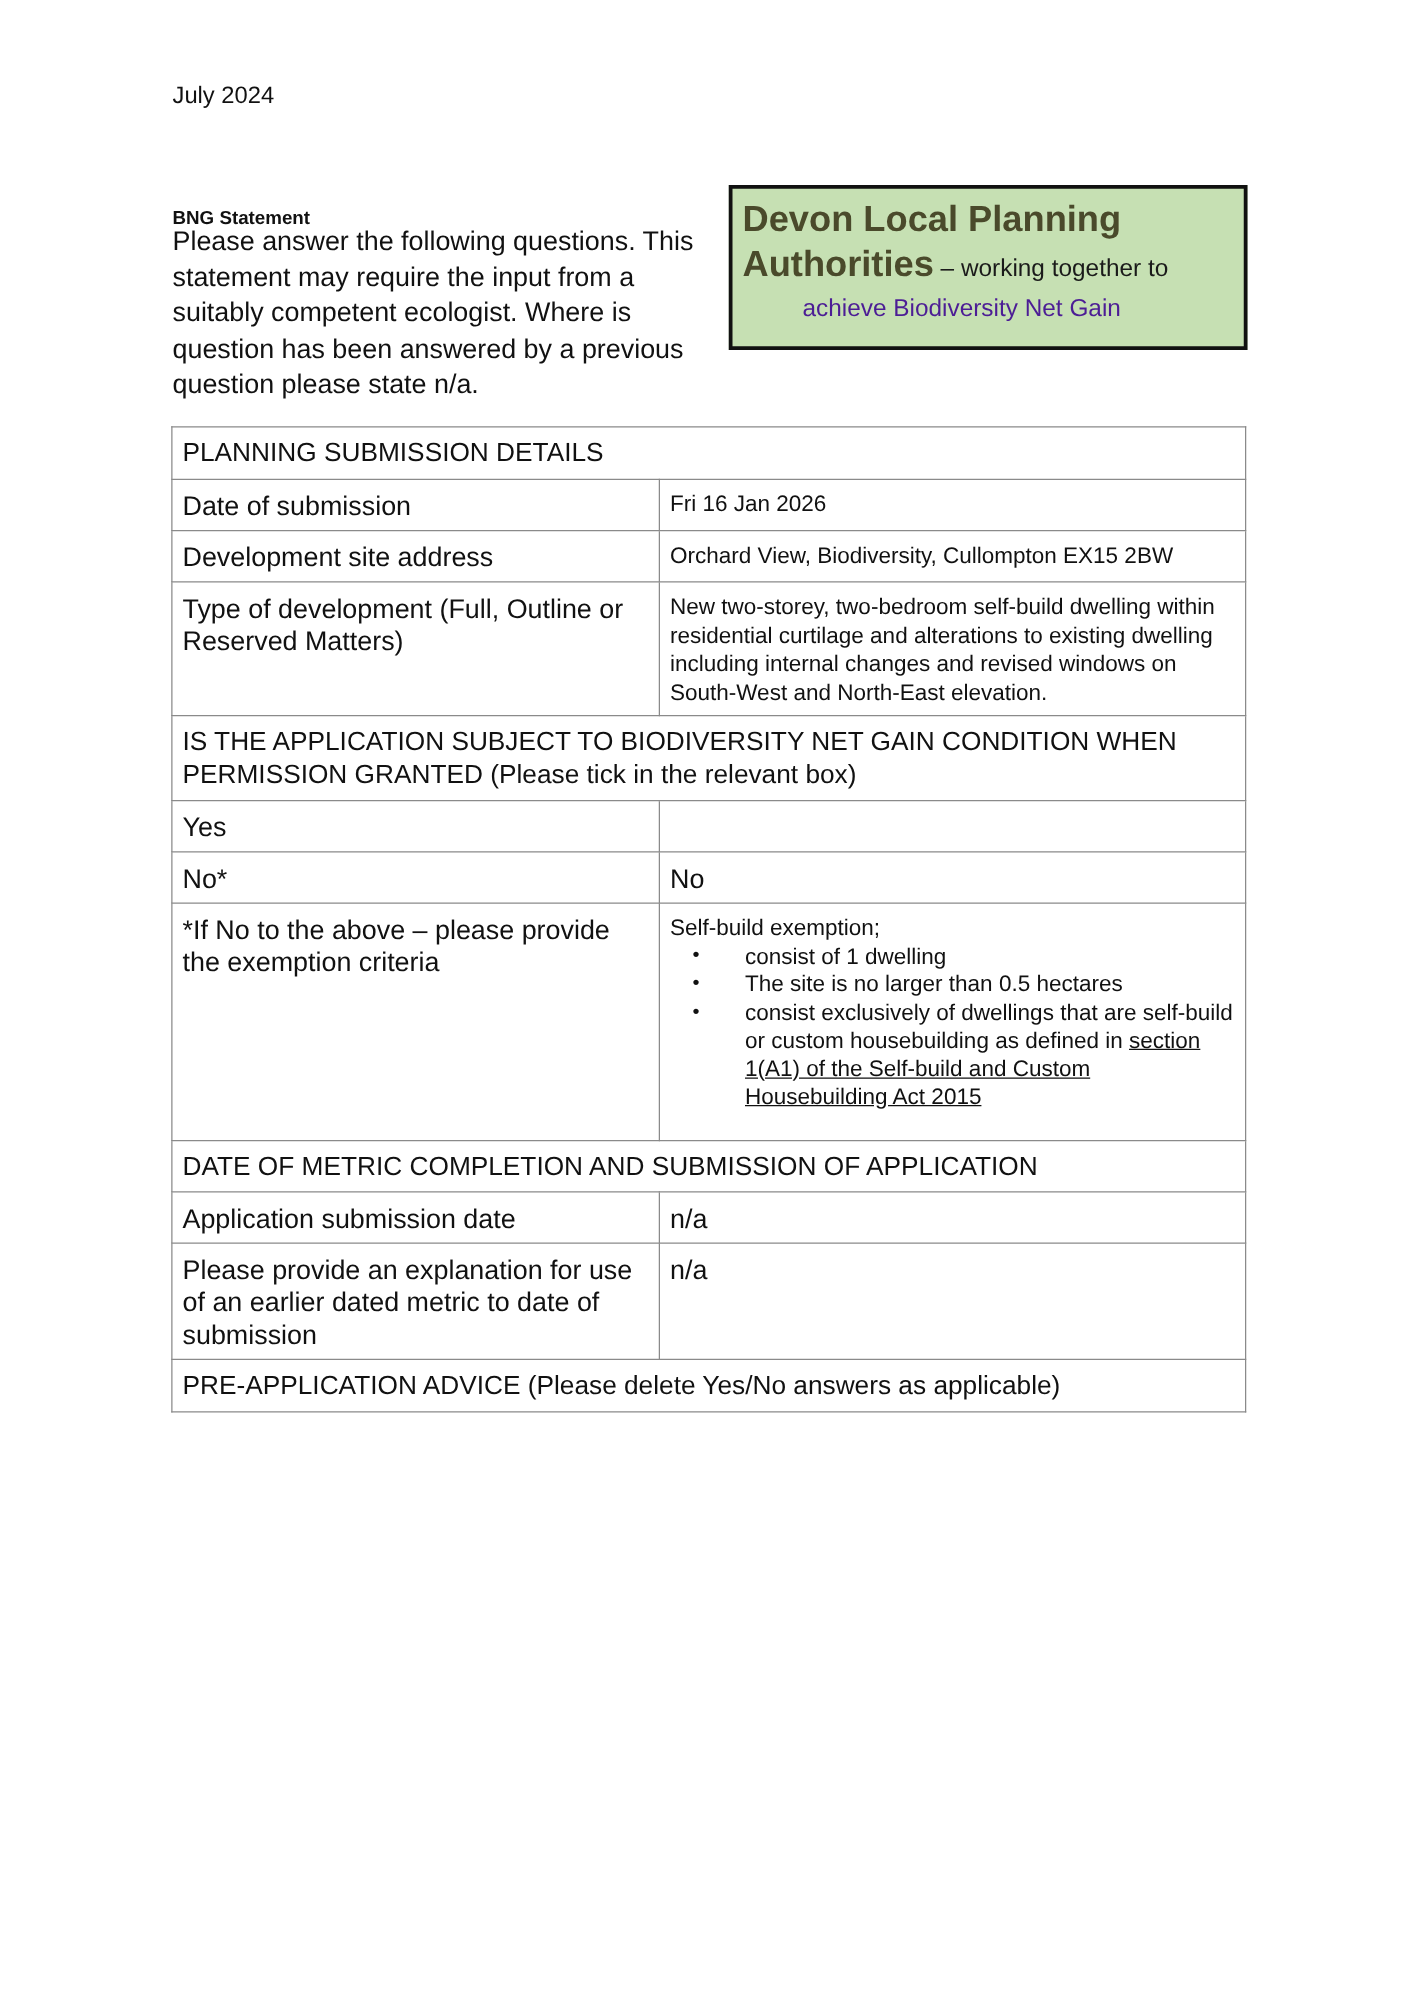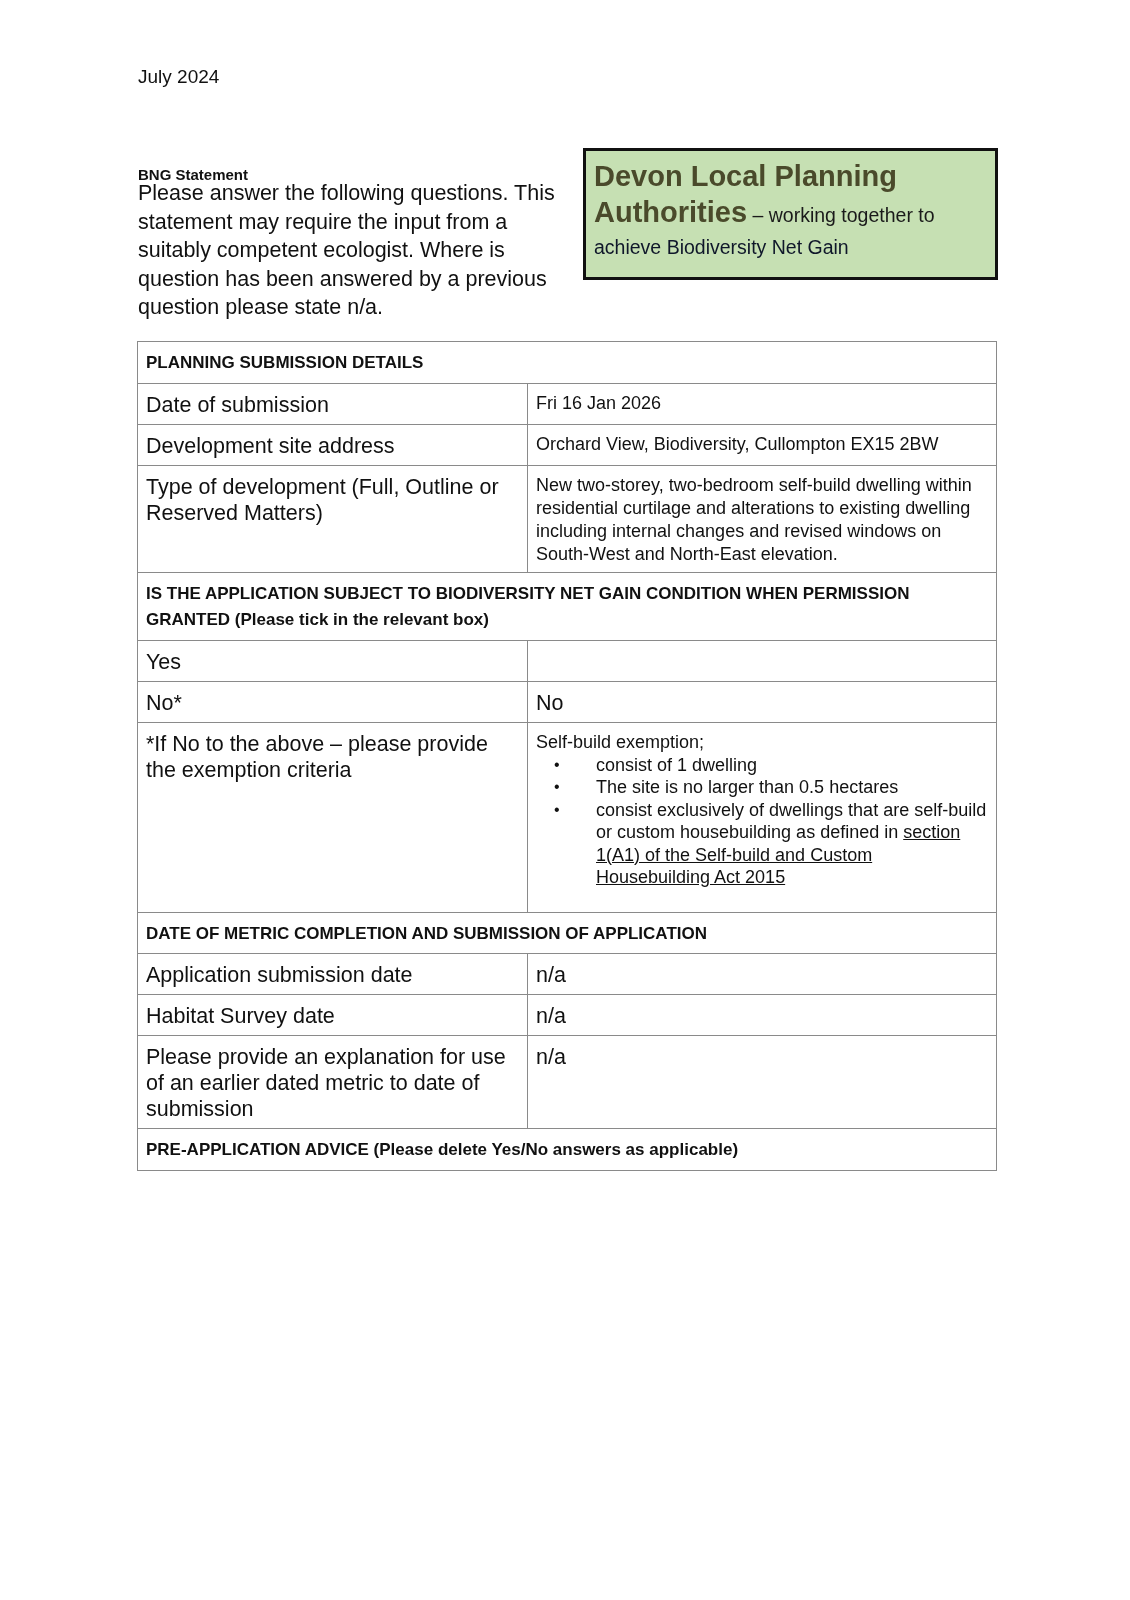--- a/index.html
+++ b/index.html
@@ -13,32 +13,32 @@
     position: absolute; left: 138px; top: 179px; width: 430px;
     font-size: 21.5px; line-height: 28.5px;
   }
   .banner {
     position: absolute; left: 583px; top: 148px; width: 415px; height: 132px;
     box-sizing: border-box; background: #c6e0b3; border: 3px solid #111;
     padding: 7px 0 15px 8px;
   }
   .banner .big { font-size: 29px; font-weight: bold; color: #4a4a2b; line-height: 36px; }
   .banner .small { font-size: 19.5px; color: #1a1a1a; font-weight: normal; }
-  .banner .line3 { font-size: 19.5px; color: #0f172a; line-height: 28px; }
+  .banner .line3 { font-size: 19.5px; color: #4c1d95; line-height: 28px; margin-left: 48px; }
 
   table.form {
     position: absolute; left: 137px; top: 341px; width: 860px;
     border-collapse: collapse; table-layout: fixed;
   }
   table.form td {
     border: 1.5px solid #8a8a8a; vertical-align: top;
     padding: 8px 8px 6px 8px; font-size: 21.5px; line-height: 26px;
   }
   table.form col.c1 { width: 390px; }
-  table.form td.section { font-weight: bold; font-size: 17px; line-height: 26.5px; }
+  table.form td.section { font-weight: normal; font-size: 21px; line-height: 26.5px; }
   td.val-small { font-size: 18px !important; line-height: 23px !important; }
   ul.criteria { margin: 0; padding: 0 0 0 60px; list-style: none; }
   ul.criteria li { position: relative; font-size: 18px; line-height: 22.5px; }
   ul.criteria li::before {
     content: "\2022"; position: absolute; left: -42px; top: 0; font-size: 16px;
   }
   .link { text-decoration: underline; }
   .row-h41 td { height: 25px; }
 </style>
 </head>
@@ -100,24 +100,20 @@
       </td>
     </tr>
 
     <tr>
       <td colspan="2" class="section">DATE OF METRIC COMPLETION AND SUBMISSION OF APPLICATION</td>
     </tr>
     <tr class="row-h41">
       <td>Application submission date</td>
       <td>n/a</td>
     </tr>
-    <tr class="row-h41">
-      <td>Habitat Survey date</td>
-      <td>n/a</td>
-    </tr>
     <tr>
       <td>Please provide an explanation for use of an earlier dated metric to date of submission</td>
       <td>n/a</td>
     </tr>
 
     <tr>
       <td colspan="2" class="section">PRE-APPLICATION ADVICE (Please delete Yes/No answers as applicable)</td>
     </tr>
   </tbody>
 </table>

